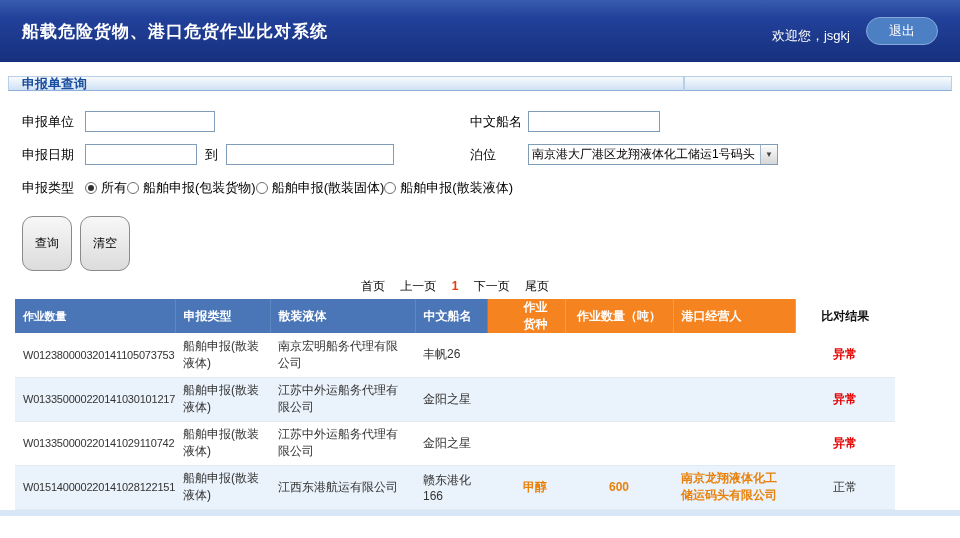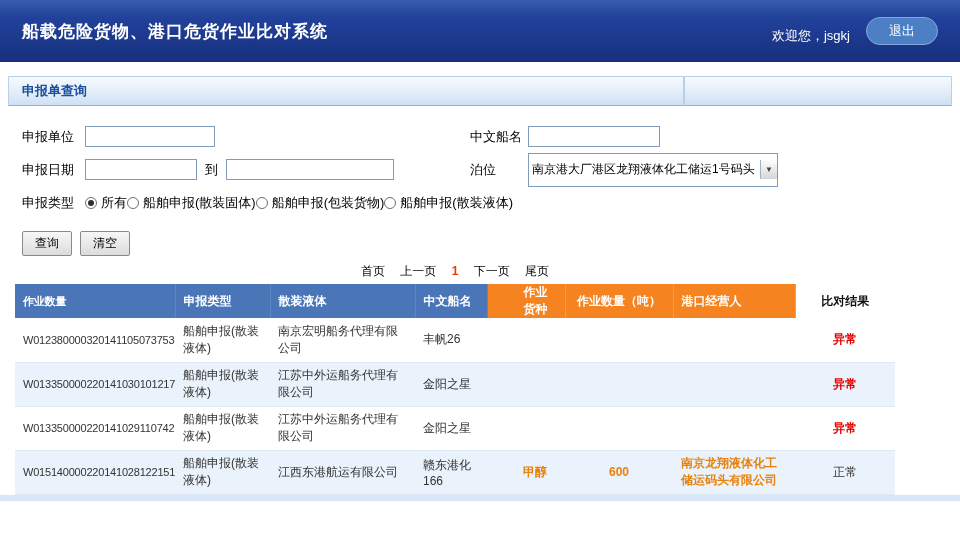--- a/index.html
+++ b/index.html
@@ -9,50 +9,50 @@
   
   .app-header { height:62px; display:flex; align-items:center; padding:15px 22px;
     background:linear-gradient(180deg,#3a5cb0 0%,#22419a 28%,#1b3789 70%,#16307c 100%); }
   .app-title { color:#fff; font-size:17px; font-weight:bold; letter-spacing:1px; }
   .header-right { margin-left:auto; display:flex; align-items:flex-end; gap:16px; }
   .welcome { color:#fff; font-size:13px; }
   .logout-btn { background:#4d7fc4; border:1px solid #86a9dc; border-radius:14px;
     color:#fff; font-size:13px; padding:4px 22px; cursor:pointer; }
 
   
-  .section-bar { margin:14px 8px 0 8px; display:flex; height:30px; }
+  .section-bar { margin:14px 8px 0 8px; display:flex; height:15px; }
   .section-seg { background:linear-gradient(180deg,#f7fafd 0%,#e2edf9 55%,#cfe0f4 100%);
     border:1px solid #b9cfe8; border-bottom:1px solid #8fb0d8; }
   .section-left { flex:1; display:flex; align-items:center; padding-left:13px; }
   .section-right { width:268px; }
   .section-title { color:#1a4e9e; font-weight:bold; font-size:13px; }
 
   
   .form-area { padding:14px 0 0 22px; font-size:13px; color:#000; }
   .form-row { position:relative; display:flex; align-items:center; height:33px; }
   .lbl { display:inline-block; width:63px; }
   .right-group { position:absolute; left:448px; display:flex; align-items:center; }
   .right-group .lbl { width:58px; }
   .txt { height:21px; border:1px solid #7f9db9; background:#fff; font-size:12px; padding:0 3px; }
   .w-decl { width:130px; } .w-ship { width:132px; }
   .w-date1 { width:112px; } .w-date2 { width:168px; }
   .to-word { margin:0 8px; }
-  .select-box { width:250px; height:34px; border:1px solid #7f9db9; background:#fff;
+  .select-box { width:250px; height:21px; border:1px solid #7f9db9; background:#fff;
     display:flex; align-items:center; font-size:12px; }
   .select-value { flex:1; padding:0 3px; white-space:nowrap; overflow:hidden; }
   .select-arrow { width:17px; height:19px; border-left:1px solid #9db3c8;
     background:linear-gradient(180deg,#fdfdfd,#d6d6d6); display:flex; align-items:center;
     justify-content:center; font-size:8px; color:#444; cursor:pointer; }
   .radio-group { display:flex; align-items:center; }
   .radio-item { display:flex; align-items:center; gap:4px; cursor:pointer; }
   .radio-dot { width:12px; height:12px; border-radius:50%; border:1px solid #6e6e6e;
     background:#fff; display:inline-flex; align-items:center; justify-content:center; }
   .radio-dot.checked::after { content:""; width:6px; height:6px; border-radius:50%; background:#2f2f2f; }
   .btn-row { margin:12px 0 0 0; display:flex; gap:8px; }
-  .sys-btn { font-size:12px; padding:3px 12px; border:1px solid #8a8a8a; border-radius:2px;
+  .sys-btn { font-size:12px; padding:18px 12px; border:1px solid #8a8a8a; border-radius:11px;
     background:linear-gradient(180deg,#f7f7f7,#dcdcdc); cursor:pointer; }
 
   
   .pagination { width:880px; margin:7px 0 4px 15px; text-align:center; font-size:12px; color:#000; }
   .pg-link { margin:0 6px; cursor:pointer; }
   .pg-current { margin:0 6px; color:#e53c00; font-weight:bold; }
 
   
   table { border-collapse:collapse; margin-left:15px; width:880px; font-size:12px; table-layout:fixed; }
   th { height:30px; font-weight:bold; text-align:left; padding:0 8px; }
@@ -120,25 +120,25 @@
 
   <div class="form-row">
     <span class="lbl">申报类型</span>
     <div class="radio-group">
       <span class="radio-item">
         <span class="radio-dot checked"></span>
         <span>所有</span>
       </span>
       <span class="radio-item">
         <span class="radio-dot"></span>
+        <span>船舶申报(包装货物)</span>
+      </span>
+      <span class="radio-item">
+        <span class="radio-dot"></span>
         <span>船舶申报(散装固体)</span>
-      </span>
-      <span class="radio-item">
-        <span class="radio-dot"></span>
-        <span>船舶申报(包装货物)</span>
       </span>
       <span class="radio-item">
         <span class="radio-dot"></span>
         <span>船舶申报(散装液体)</span>
       </span>
     </div>
   </div>
 
   <div class="btn-row">
     <button class="sys-btn">查询</button>

